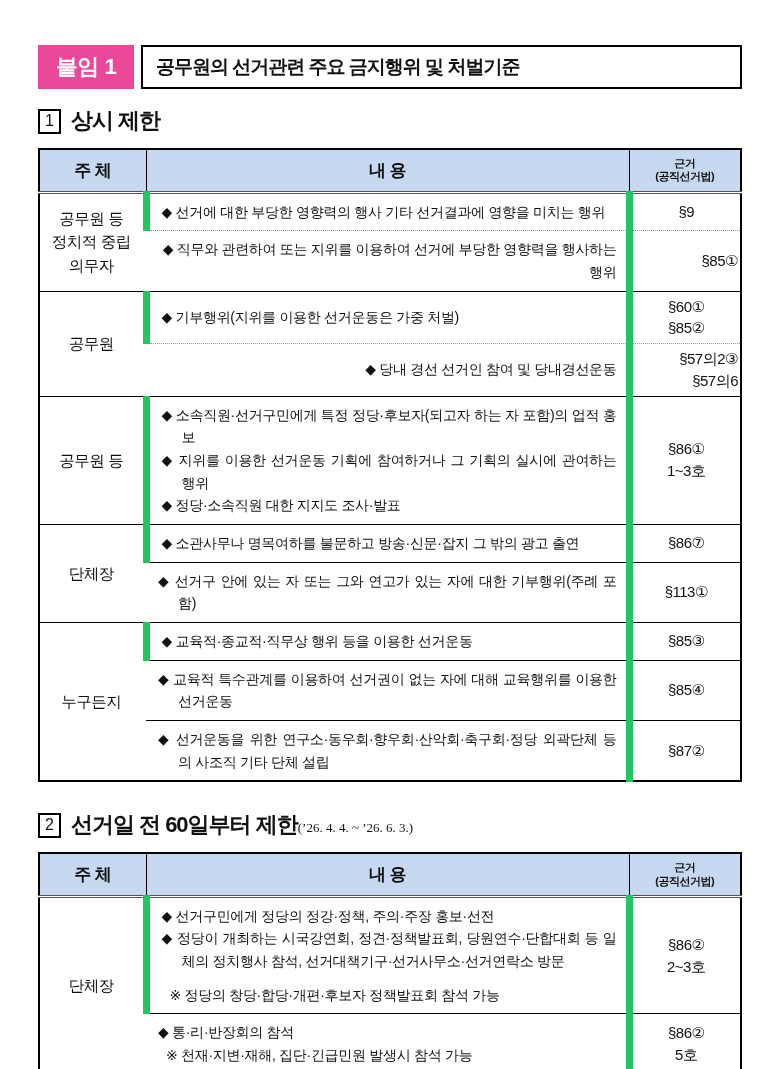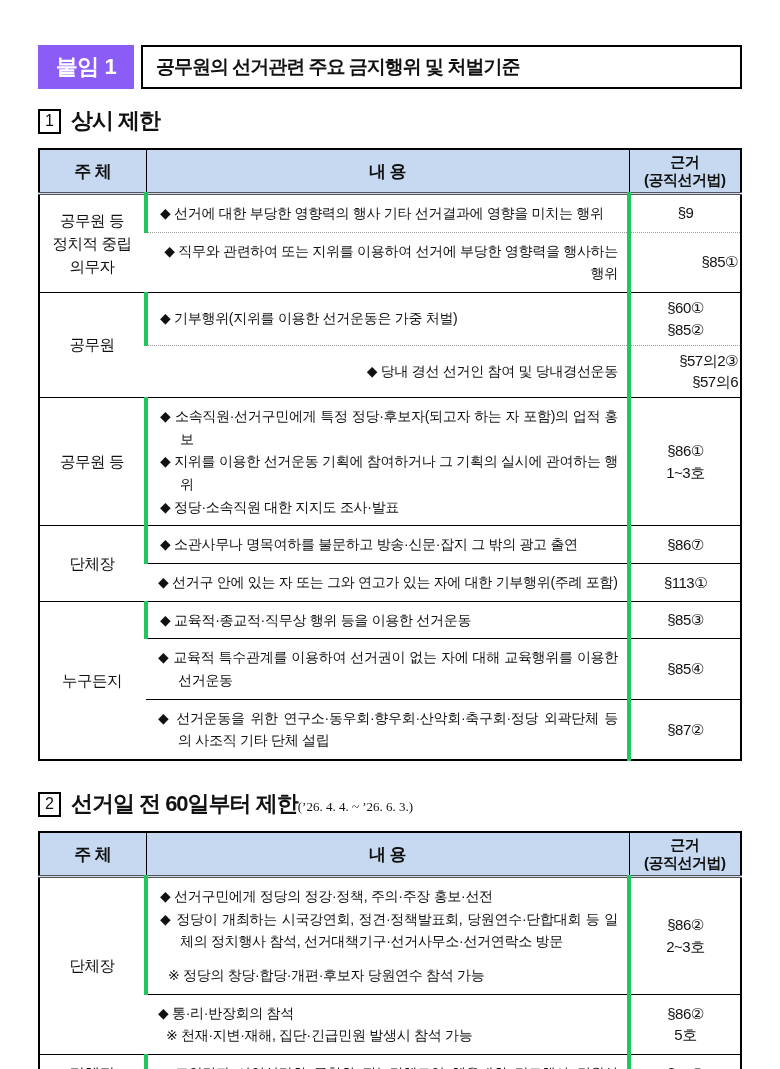--- a/index.html
+++ b/index.html
@@ -5,21 +5,21 @@
   * { margin:0; padding:0; box-sizing:border-box; }
   html,body { background:#ffffff; }
   body {
     width:780px; min-height:1069px; margin:0 auto;
     font-family:"Liberation Sans","DejaVu Sans",sans-serif;
     color:#111; padding:45px 38px 14px 38px;
   }
   
   .hdr { display:flex; align-items:stretch; gap:7px; margin-bottom:17px; }
   .attach {
-    background:#8b5cf6; color:#fff; font-weight:bold; font-size:22px;
+    background:#ec4899; color:#fff; font-weight:bold; font-size:22px;
     width:96px; min-height:44px; display:flex; align-items:center; justify-content:center;
     letter-spacing:-0.5px;
   }
   .titlebox {
     flex:1; border:2px solid #000; min-height:44px; display:flex; align-items:center;
     padding-left:13px; font-size:19px; font-weight:bold; letter-spacing:-1px;
   }
   
   .sec { display:flex; align-items:center; margin:14px 0 12px 0; }
   .secnum {
@@ -31,23 +31,23 @@
   
   table.rules { width:100%; border-collapse:collapse; border:2px solid #000; table-layout:fixed; margin-bottom:28px; }
   col.c-subject { width:107px; }
   col.c-basis  { width:112px; }
   .rules th {
     background:#C6D9F0; font-weight:bold; text-align:center; vertical-align:middle;
     border-bottom:3px double #555; padding:3px 2px; letter-spacing:-0.5px;
   }
   .rules thead tr { height:43px;padding-left:20px; }
   .th-subject, .th-content { font-size:17px; }
-  .th-basis { font-size:15px; white-space:pre-line; line-height:1.2; }
+  .th-basis { font-size:11px; white-space:pre-line; line-height:1.2; }
   .rules td { vertical-align:middle; }
-  .rules td + td { border-left:4px solid #22c55e; }
+  .rules td + td { border-left:7px solid #22c55e; }
   .rules th + th { border-left:1px solid #000; }
   td.subject {
     text-align:center; white-space:pre-line; font-size:15.5px; line-height:1.5;
     padding:4px 2px; letter-spacing:-0.5px;
   }
   td.content { padding:7px 9px 7px 12px; text-align:justify; font-size:14px; letter-spacing:-0.3px; }
   .bullet { padding-left:20px; text-indent:-20px; line-height:1.62; }
   .note   { padding-left:28px; text-indent:-20px; line-height:1.62; }
   .gap    { margin-top:11px; }
   td.basis {
@@ -185,21 +185,21 @@
 (공직선거법)</th>
     </tr>
   </thead>
   <tbody>
 
     <tr class="gstart">
       <td class="subject" rowspan="2">단체장</td>
       <td class="content">
         <div class="bullet">◆ 선거구민에게 정당의 정강·정책, 주의·주장 홍보·선전</div>
         <div class="bullet">◆ 정당이 개최하는 시국강연회, 정견·정책발표회, 당원연수·단합대회 등 일체의 정치행사 참석, 선거대책기구·선거사무소·선거연락소 방문</div>
-        <div class="note gap">※ 정당의 창당·합당·개편·후보자 당원연수 참석 가능</div>
+        <div class="note gap">※ 정당의 창당·합당·개편·후보자 정책발표회 참석 가능</div>
       </td>
       <td class="basis">§86②
 2~3호</td>
     </tr>
     <tr class="solid">
       <td class="content">
         <div class="bullet">◆ 통·리·반장회의 참석</div>
         <div class="note">※ 천재·지변·재해, 집단·긴급민원 발생시 참석 가능</div>
       </td>
       <td class="basis">§86②

